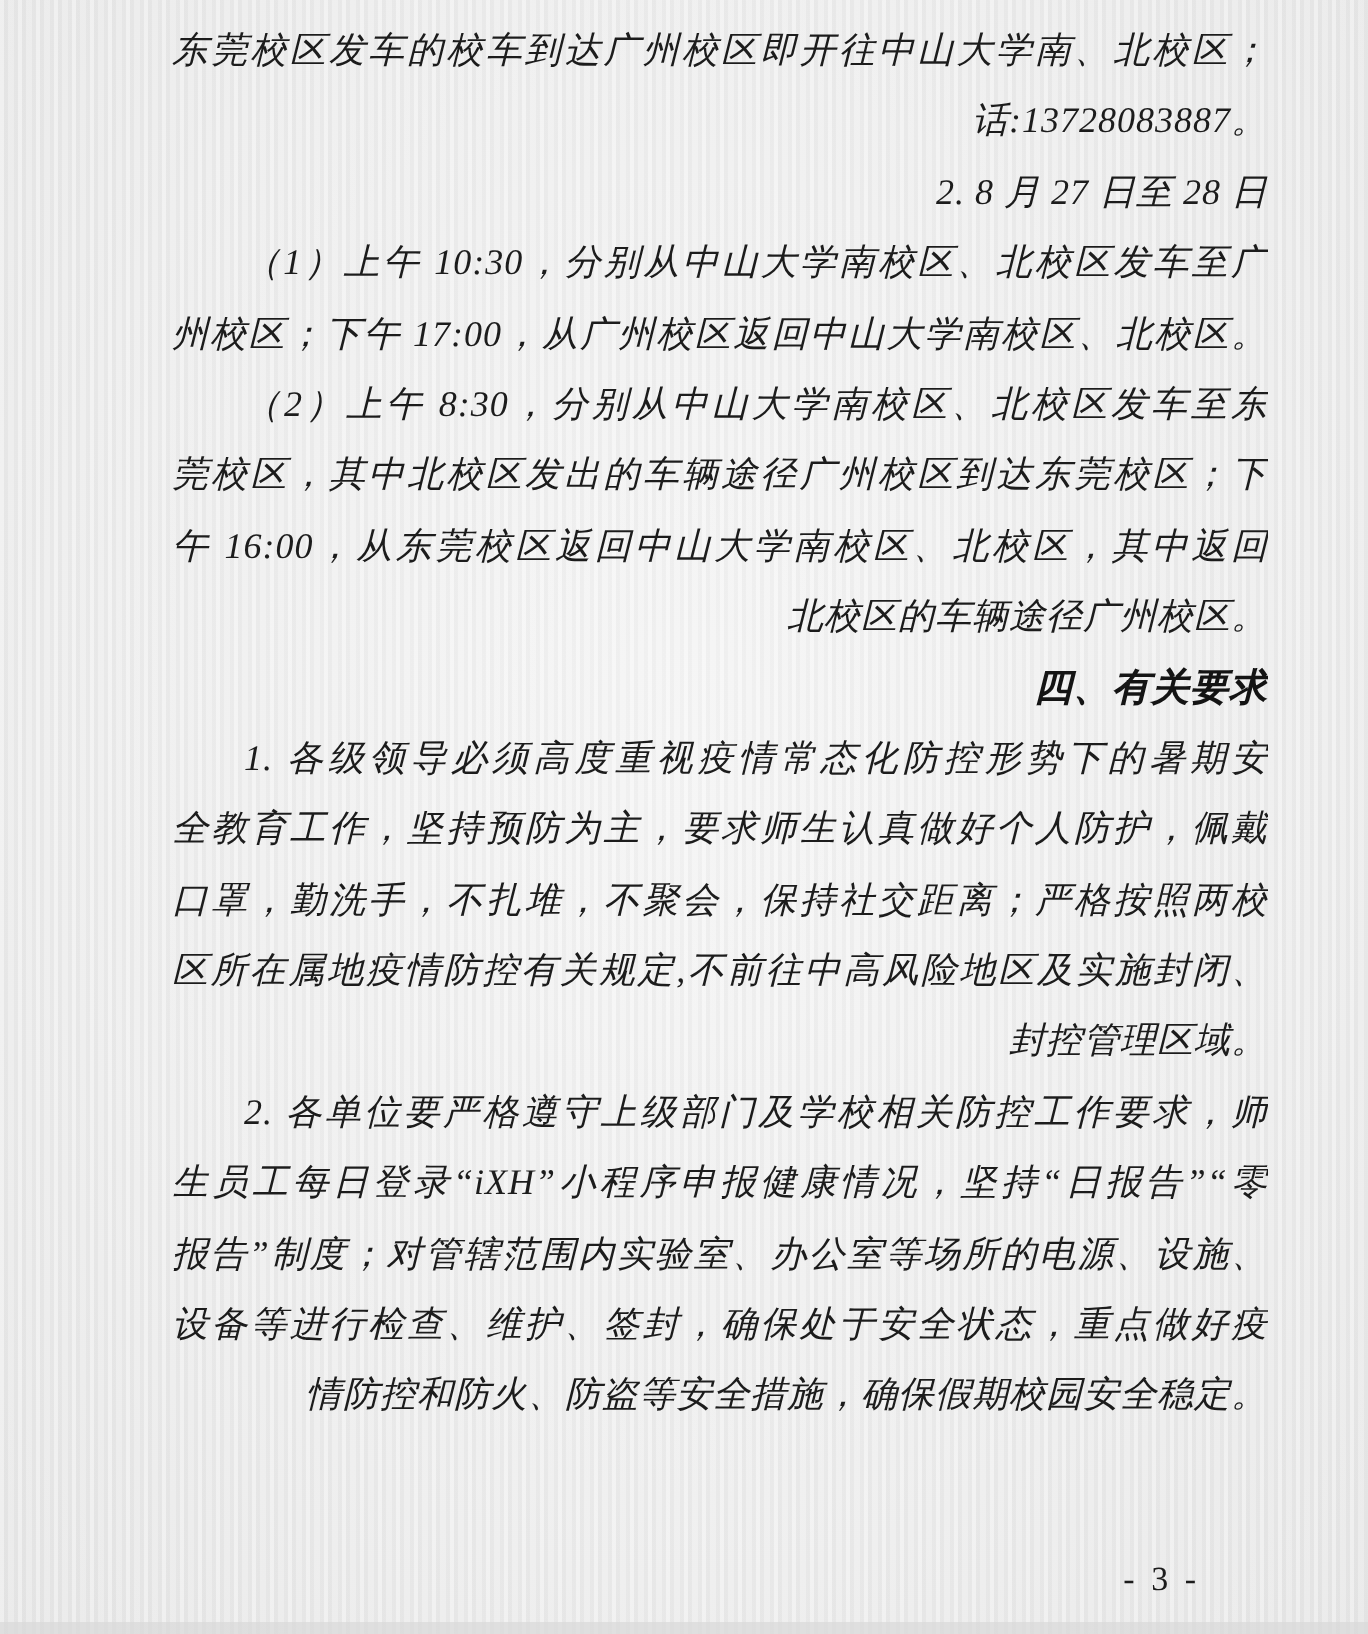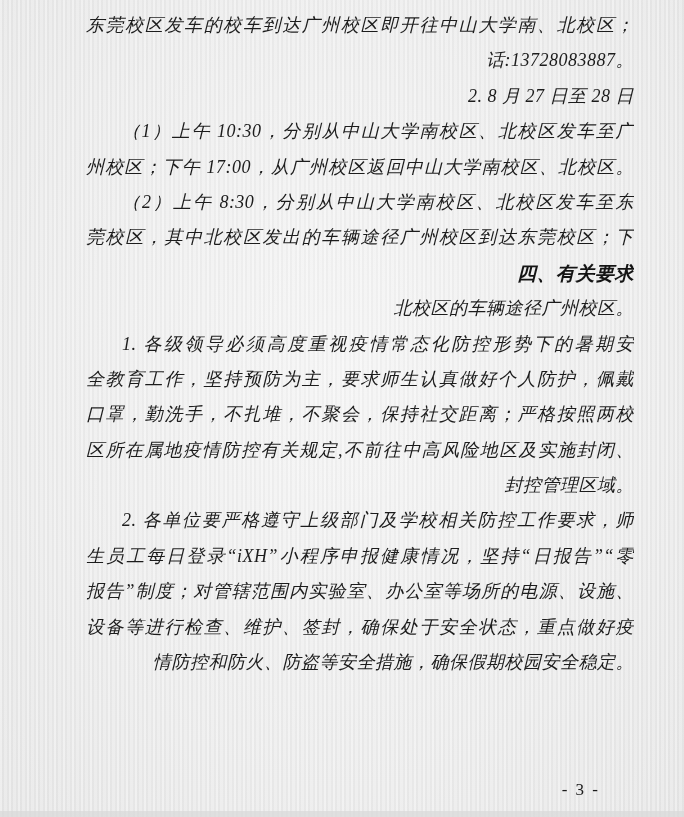--- a/index.html
+++ b/index.html
@@ -82,22 +82,23 @@
 <div class="page">
 
   <div class="doc">
     <div class="ln just">东莞校区发车的校车到达广州校区即开往中山大学南、北校区；</div>
     <div class="ln">话:13728083887。</div>
     <div class="ln indent">2. 8 月 27 日至 28 日</div>
     <div class="ln indent just">（1）上午 10:30，分别从中山大学南校区、北校区发车至广</div>
     <div class="ln just">州校区；下午 17:00，从广州校区返回中山大学南校区、北校区。</div>
     <div class="ln indent just">（2）上午 8:30，分别从中山大学南校区、北校区发车至东</div>
     <div class="ln just">莞校区，其中北校区发出的车辆途径广州校区到达东莞校区；下</div>
+    <div class="ln just">午 16:00，从东莞校区返回中山大学南校区、北校区，其中返回</div>
+    <div class="ln">北校区的车辆途径广州校区。</div>
     <div class="ln indent heading">四、有关要求</div>
-    <div class="ln">北校区的车辆途径广州校区。</div>
     <div class="ln indent just">1. 各级领导必须高度重视疫情常态化防控形势下的暑期安</div>
     <div class="ln just">全教育工作，坚持预防为主，要求师生认真做好个人防护，佩戴</div>
     <div class="ln just">口罩，勤洗手，不扎堆，不聚会，保持社交距离；严格按照两校</div>
     <div class="ln just">区所在属地疫情防控有关规定,不前往中高风险地区及实施封闭、</div>
     <div class="ln">封控管理区域。</div>
     <div class="ln indent just">2. 各单位要严格遵守上级部门及学校相关防控工作要求，师</div>
     <div class="ln just">生员工每日登录“iXH”小程序申报健康情况，坚持“日报告”“零</div>
     <div class="ln just">报告”制度；对管辖范围内实验室、办公室等场所的电源、设施、</div>
     <div class="ln just">设备等进行检查、维护、签封，确保处于安全状态，重点做好疫</div>
     <div class="ln">情防控和防火、防盗等安全措施，确保假期校园安全稳定。</div>

